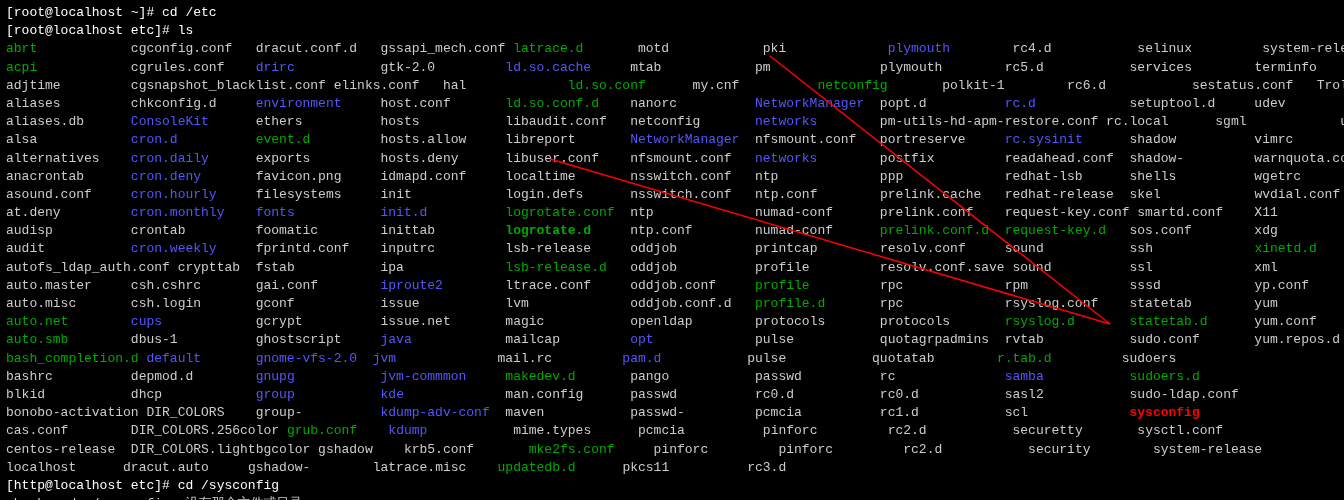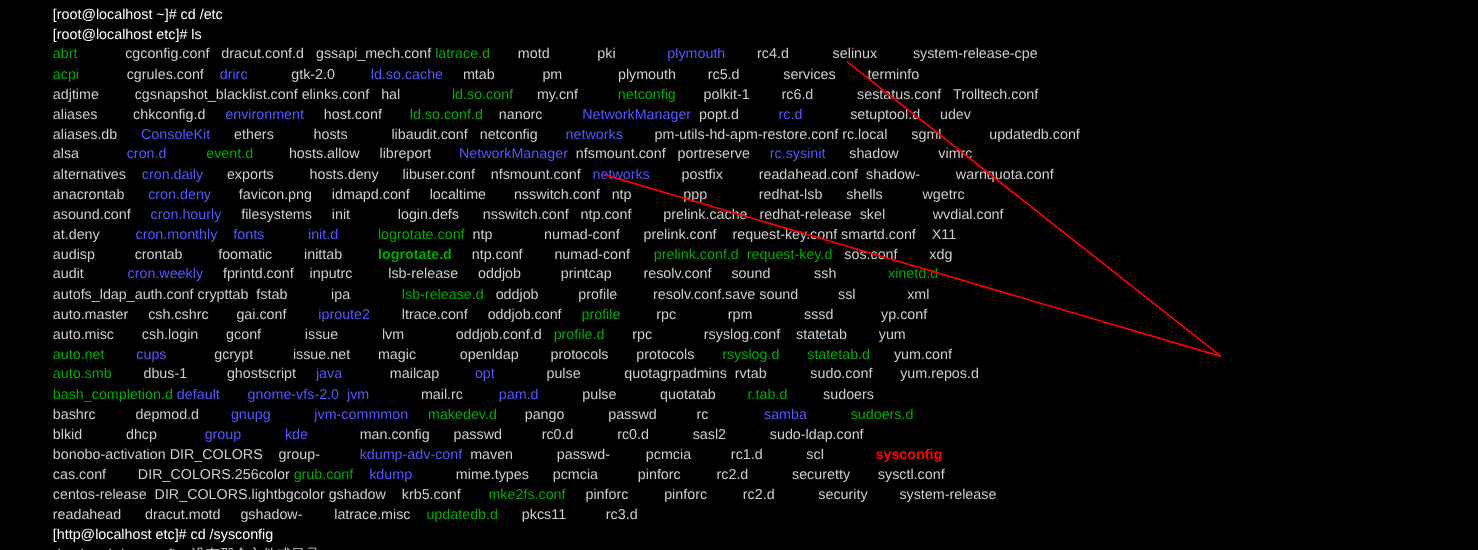--- a/index.html
+++ b/index.html
@@ -15,25 +15,24 @@
       padding: 4px 6px;
     }
     .terminal {
       width: 100%;
       height: 100%;
     }
     .white { color: #ffffff; }
 
     pre {
       color: #cccccc;
-      font-family: Liberation Sans, sans-serif;
+      font-family: Liberation Mono, monospace;
       font-size: 13px;
       line-height: 1.4;
       white-space: pre;
-      margin-left: 42px;
     }
 
     .watermark {
       position: absolute;
       bottom: 6px;
       right: 10px;
       color: #888888;
       font-size: 11px;
       font-family: 'Courier New', Courier, monospace;
     }
@@ -67,21 +66,21 @@
 <span style="color:#cccccc">auto.master</span>     <span style="color:#cccccc">csh.cshrc</span>       <span style="color:#cccccc">gai.conf</span>        <span style="color:#5555ff">iproute2</span>        <span style="color:#cccccc">ltrace.conf</span>     <span style="color:#cccccc">oddjob.conf</span>     <span style="color:#00aa00">profile</span>         <span style="color:#cccccc">rpc</span>             <span style="color:#cccccc">rpm</span>             <span style="color:#cccccc">sssd</span>            <span style="color:#cccccc">yp.conf</span>
 <span style="color:#cccccc">auto.misc</span>       <span style="color:#cccccc">csh.login</span>       <span style="color:#cccccc">gconf</span>           <span style="color:#cccccc">issue</span>           <span style="color:#cccccc">lvm</span>             <span style="color:#cccccc">oddjob.conf.d</span>   <span style="color:#00aa00">profile.d</span>       <span style="color:#cccccc">rpc</span>             <span style="color:#cccccc">rsyslog.conf</span>    <span style="color:#cccccc">statetab</span>        <span style="color:#cccccc">yum</span>
 <span style="color:#00aa00">auto.net</span>        <span style="color:#5555ff">cups</span>            <span style="color:#cccccc">gcrypt</span>          <span style="color:#cccccc">issue.net</span>       <span style="color:#cccccc">magic</span>           <span style="color:#cccccc">openldap</span>        <span style="color:#cccccc">protocols</span>       <span style="color:#cccccc">protocols</span>       <span style="color:#00aa00">rsyslog.d</span>       <span style="color:#00aa00">statetab.d</span>      <span style="color:#cccccc">yum.conf</span>
 <span style="color:#00aa00">auto.smb</span>        <span style="color:#cccccc">dbus-1</span>          <span style="color:#cccccc">ghostscript</span>     <span style="color:#5555ff">java</span>            <span style="color:#cccccc">mailcap</span>         <span style="color:#5555ff">opt</span>             <span style="color:#cccccc">pulse</span>           <span style="color:#cccccc">quotagrpadmins</span>  <span style="color:#cccccc">rvtab</span>           <span style="color:#cccccc">sudo.conf</span>       <span style="color:#cccccc">yum.repos.d</span>
 <span style="color:#00aa00">bash_completion.d</span> <span style="color:#5555ff">default</span>       <span style="color:#5555ff">gnome-vfs-2.0</span>  <span style="color:#5555ff">jvm</span>             <span style="color:#cccccc">mail.rc</span>         <span style="color:#5555ff">pam.d</span>           <span style="color:#cccccc">pulse</span>           <span style="color:#cccccc">quotatab</span>        <span style="color:#00aa00">r.tab.d</span>         <span style="color:#cccccc">sudoers</span>
 <span style="color:#cccccc">bashrc</span>          <span style="color:#cccccc">depmod.d</span>        <span style="color:#5555ff">gnupg</span>           <span style="color:#5555ff">jvm-commmon</span>     <span style="color:#00aa00">makedev.d</span>       <span style="color:#cccccc">pango</span>           <span style="color:#cccccc">passwd</span>          <span style="color:#cccccc">rc</span>              <span style="color:#5555ff">samba</span>           <span style="color:#00aa00">sudoers.d</span>
 <span style="color:#cccccc">blkid</span>           <span style="color:#cccccc">dhcp</span>            <span style="color:#5555ff">group</span>           <span style="color:#5555ff">kde</span>             <span style="color:#cccccc">man.config</span>      <span style="color:#cccccc">passwd</span>          <span style="color:#cccccc">rc0.d</span>           <span style="color:#cccccc">rc0.d</span>           <span style="color:#cccccc">sasl2</span>           <span style="color:#cccccc">sudo-ldap.conf</span>
 <span style="color:#cccccc">bonobo-activation</span> <span style="color:#cccccc">DIR_COLORS</span>    <span style="color:#cccccc">group-</span>          <span style="color:#5555ff">kdump-adv-conf</span>  <span style="color:#cccccc">maven</span>           <span style="color:#cccccc">passwd-</span>         <span style="color:#cccccc">pcmcia</span>          <span style="color:#cccccc">rc1.d</span>           <span style="color:#cccccc">scl</span>             <span style="color:#ff0000;font-weight:bold;background-color:#000000">sysconfig</span>
 <span style="color:#cccccc">cas.conf</span>        <span style="color:#cccccc">DIR_COLORS.256color</span> <span style="color:#00aa00">grub.conf</span>    <span style="color:#5555ff">kdump</span>           <span style="color:#cccccc">mime.types</span>      <span style="color:#cccccc">pcmcia</span>          <span style="color:#cccccc">pinforc</span>         <span style="color:#cccccc">rc2.d</span>           <span style="color:#cccccc">securetty</span>       <span style="color:#cccccc">sysctl.conf</span>
 <span style="color:#cccccc">centos-release</span>  <span style="color:#cccccc">DIR_COLORS.lightbgcolor</span> <span style="color:#cccccc">gshadow</span>    <span style="color:#cccccc">krb5.conf</span>       <span style="color:#00aa00">mke2fs.conf</span>     <span style="color:#cccccc">pinforc</span>         <span style="color:#cccccc">pinforc</span>         <span style="color:#cccccc">rc2.d</span>           <span style="color:#cccccc">security</span>        <span style="color:#cccccc">system-release</span>
-<span style="color:#cccccc">readahead</span>      <span style="color:#cccccc">dracut.motd</span>     <span style="color:#cccccc">gshadow-</span>        <span style="color:#cccccc">latrace.misc</span>    <span style="color:#00aa00">updatedb.d</span>      <span style="color:#cccccc">pkcs11</span>          <span style="color:#cccccc">rc3.d</span>
+<span style="color:#cccccc">localhost</span>      <span style="color:#cccccc">dracut.auto</span>     <span style="color:#cccccc">gshadow-</span>        <span style="color:#cccccc">latrace.misc</span>    <span style="color:#00aa00">updatedb.d</span>      <span style="color:#cccccc">pkcs11</span>          <span style="color:#cccccc">rc3.d</span>
 </pre>
   </div>
 
   <svg style="position:absolute;top:14px;left:0;pointer-events:none;width:1344px;height:340px;">
 
     <line x1="550" y1="145" x2="1110" y2="310" stroke="#ff0000" stroke-width="1.5"></line>
     <line x1="770" y1="42" x2="1110" y2="310" stroke="#ff0000" stroke-width="1.5"></line>
   </svg>
 
   <pre><span class="white">[http@localhost etc]# cd /sysconfig</span>

